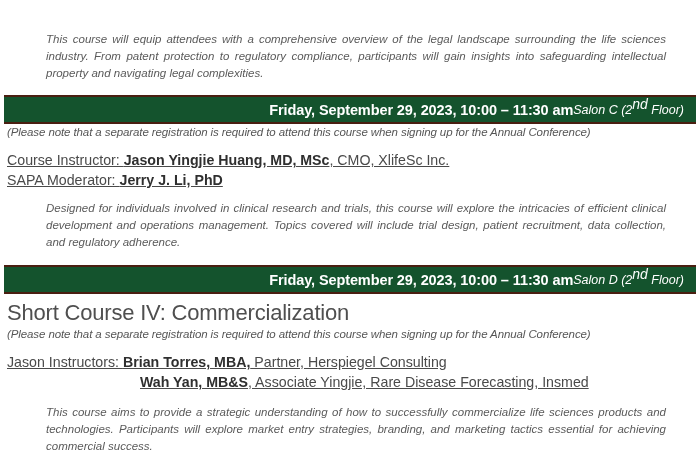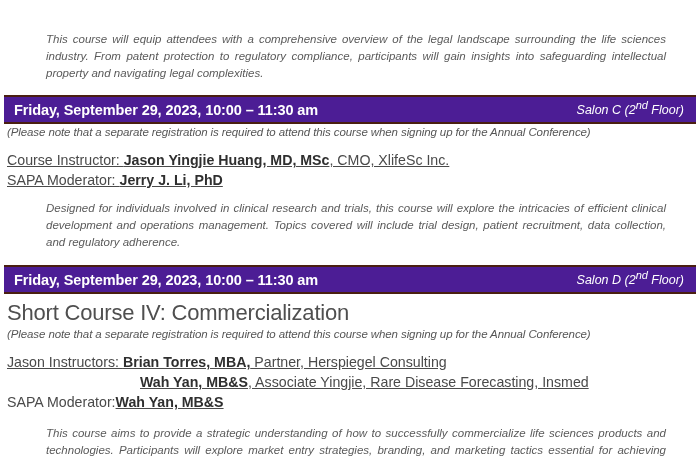--- a/index.html
+++ b/index.html
@@ -30,46 +30,46 @@
     line-height: 1.48;
     color: #5a5a5a;
     text-align: justify;
     margin: 0;
     padding: 0 34px 0 46px;
   }
 
   
   .bar {
     margin: 0 4px 0 4px;
-    background: #4c1d95;
+    background: #14532d;
     border-top: 2px solid #4a1f11;
     border-bottom: 2px solid #4a1f11;
     height: 29px;
     box-sizing: border-box;
     display: flex;
     align-items: center;
-    justify-content: space-between;
+    justify-content: flex-end;
     padding: 0 8px 0 10px;
   }
   .bar-date {
     color: #ffffff;
     font-weight: bold;
     font-size: 14.5px;
     letter-spacing: -0.1px;
     white-space: nowrap;
   }
   .bar-room {
     color: #ffffff;
     font-style: italic;
     font-size: 12.5px;
     white-space: nowrap;
     padding-right: 4px;
   }
   .bar-room sup {
-    font-size: 11px;
+    font-size: 14px;
     vertical-align: super;
     line-height: 0;
   }
 
   
   .course-title {
     font-size: 22px;
     color: #4f4f4f;
     margin: 7px 0 0 7px;
     line-height: 1.12;
@@ -143,21 +143,18 @@
   <div class="course-title">Short Course IV: Commercialization</div>
   <div class="course-note">(Please note that a separate registration is required to attend this course when signing up for the Annual Conference)</div>
 
   <div class="people">
     <div class="row">
       <span>Jason Instructors: </span><b>Brian Torres, MBA,</b><span> Partner, Herspiegel Consulting</span>
     </div>
     <div class="row indent-row">
       <b>Wah Yan, MB&amp;S</b><span>, Associate Yingjie, Rare Disease Forecasting, Insmed</span>
     </div>
-    <div class="row">
-      <span class="label-pad">SAPA Moderator:  </span><b>Wah Yan, MB&amp;S</b>
-    </div>
   </div>
 
   <div class="gap-e"></div>
   <p class="desc">This course aims to provide a strategic understanding of how to successfully commercialize life sciences products and technologies. Participants will explore market entry strategies, branding, and marketing tactics essential for achieving commercial success.</p>
 
 </div>
 
 </body></html>

